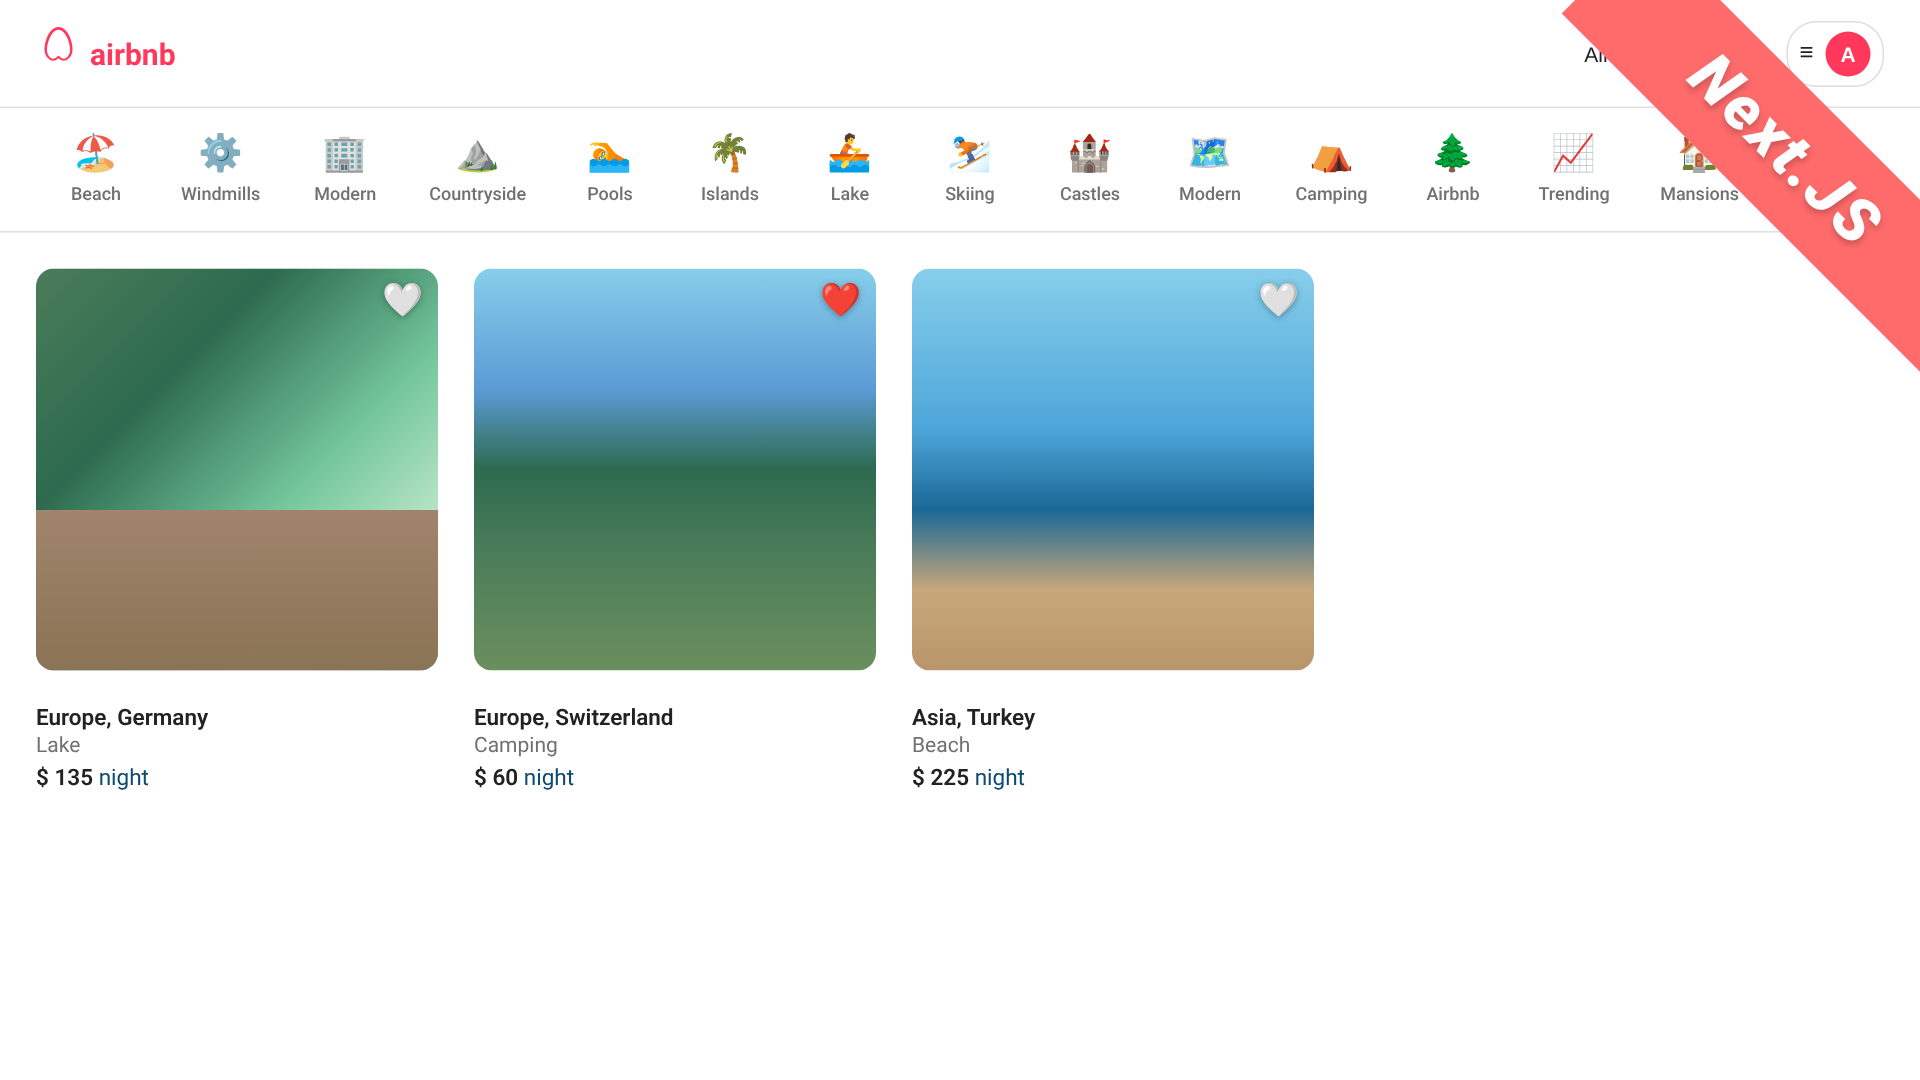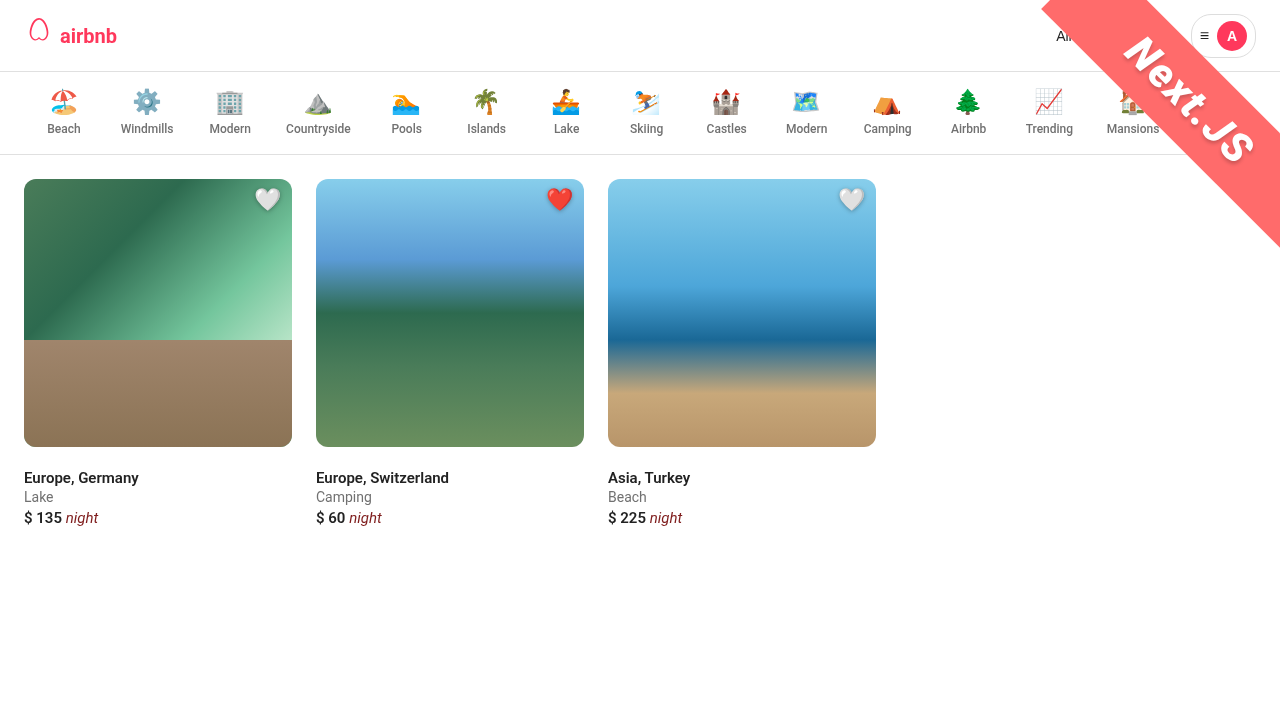--- a/index.html
+++ b/index.html
@@ -195,21 +195,21 @@
       font-size: 14px;
       color: #717171;
       margin-top: 2px;
     }
     .listing-price {
       font-size: 15px;
       color: #222;
       margin-top: 4px;
     }
     .listing-price strong { font-weight: 600; margin-top: 13px; }
-    .listing-price span { color: #7f1d1d; font-weight: 400; font-style: italic; }
+    .listing-price span { color: #0c4a6e; font-weight: 400; }
 
     
     .ribbon {
       position: fixed;
       top: 0;
       right: 0;
       width: 320px;
       height: 320px;
       pointer-events: none;
       z-index: 999;

